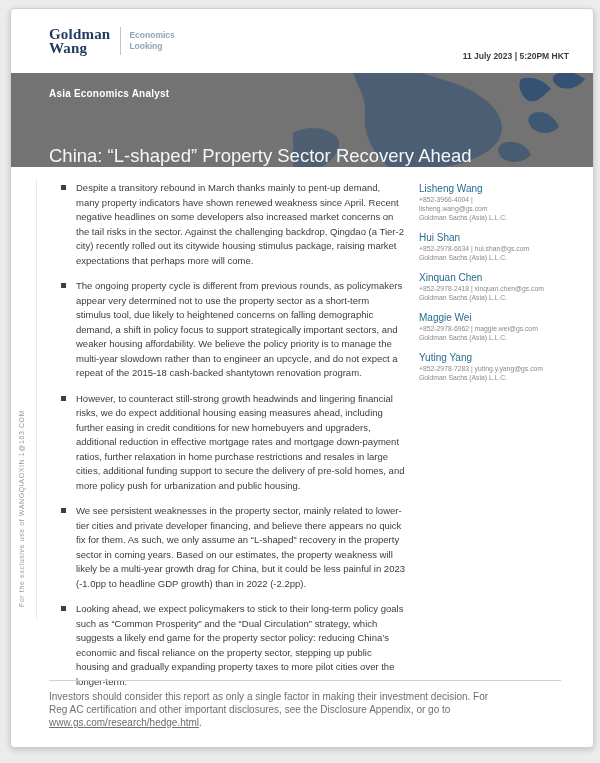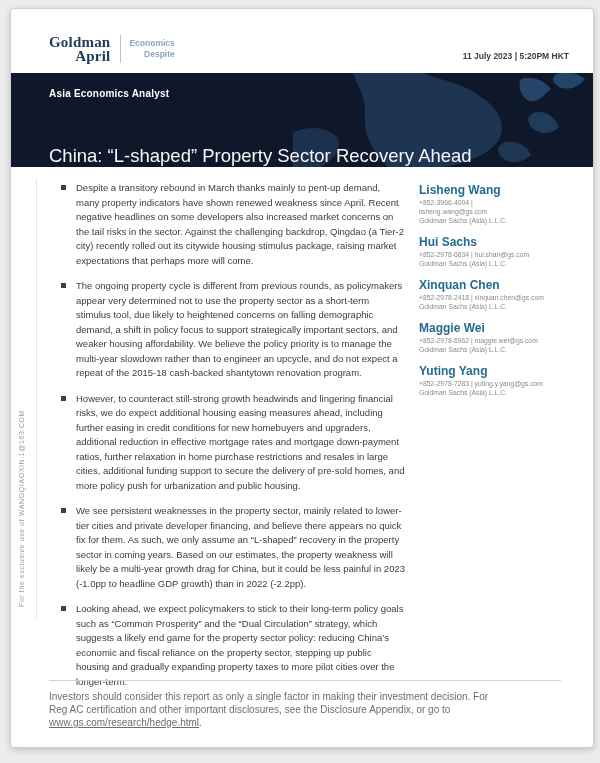--- a/index.html
+++ b/index.html
@@ -26,24 +26,23 @@
   
   .header {
     position: absolute;
     left: 0; top: 0;
     width: 100%;
     height: 64px;
   }
   .logo-wrap {
     position: absolute;
     left: 38px;
-    top: 26px;
+    top: 18px;
     display: flex;
     align-items: center;
-    text-align: right;
   }
   .logo-name {
     font-family: "Liberation Serif", serif;
     font-weight: bold;
     font-size: 15px;
     line-height: 14px;
     color: #1f3a5f;
     letter-spacing: 0.2px;
   }
   .logo-divider {
@@ -66,21 +65,21 @@
     font-weight: bold;
     color: #3d3d3d;
   }
   
   .banner {
     position: absolute;
     left: 0;
     top: 64px;
     width: 100%;
     height: 94px;
-    background: #0f172a;
+    background: #737373;
     overflow: hidden;
   }
   .banner svg.map {
     position: absolute;
     right: 0;
     top: 0;
     height: 94px;
   }
   .banner-kicker {
     position: absolute;
@@ -156,22 +155,22 @@
     font-size: 9.5px;
     line-height: 14.5px;
     color: #3c3c3c;
   }
   .authors-col {
     flex: 0 0 158px;
     padding-top: 2px;
   }
   .author { margin-bottom: 10px; }
   .author-name {
-    font-size: 12px;
-    font-weight: bold;
+    font-size: 10px;
+    font-weight: normal;
     color: #256c91;
     margin-bottom: 1px;
   }
   .author-contact, .author-firm {
     font-size: 6.8px;
     line-height: 9px;
     color: #8a8a8a;
   }
   .contact-line { display: block; }
   
@@ -200,26 +199,26 @@
 </style>
 </head>
 <body>
 
 <div class="page">
 
   <div class="header">
     <div class="logo-wrap">
       <div class="logo-name">
         <div>Goldman</div>
-        <div>April</div>
+        <div>Wang</div>
       </div>
       <div class="logo-divider"></div>
       <div class="logo-division">
         <div>Economics</div>
-        <div>Despite</div>
+        <div>Looking</div>
       </div>
     </div>
     <div class="header-date">11 July 2023 | 5:20PM HKT</div>
   </div>
 
   <div class="banner">
     <svg class="map" width="300" height="94" viewBox="0 0 300 94">
       <g fill="#2a4c72">
         <path d="M60 0 L130 0 C150 8 170 10 185 22 C205 34 215 52 205 68 C195 82 175 90 150 94 L95 94 C80 80 70 60 72 42 C74 26 64 12 60 0 Z" opacity="0.55"></path>
         <path d="M228 6 C240 2 252 8 258 16 C250 22 246 30 236 28 C228 24 224 12 228 6 Z" opacity="0.85"></path>
@@ -268,21 +267,21 @@
       <div class="author">
         <div class="author-name">Lisheng Wang</div>
         <div class="author-contact">
           <span class="contact-line">+852-3966-4004 |</span>
           <span class="contact-line">lisheng.wang@gs.com</span>
         </div>
         <div class="author-firm">Goldman Sachs (Asia) L.L.C.</div>
       </div>
 
       <div class="author">
-        <div class="author-name">Hui Sachs</div>
+        <div class="author-name">Hui Shan</div>
         <div class="author-contact">
           <span class="contact-line">+852-2978-6634 | hui.shan@gs.com</span>
           <span class="contact-line"></span>
         </div>
         <div class="author-firm">Goldman Sachs (Asia) L.L.C.</div>
       </div>
 
       <div class="author">
         <div class="author-name">Xinquan Chen</div>
         <div class="author-contact">

